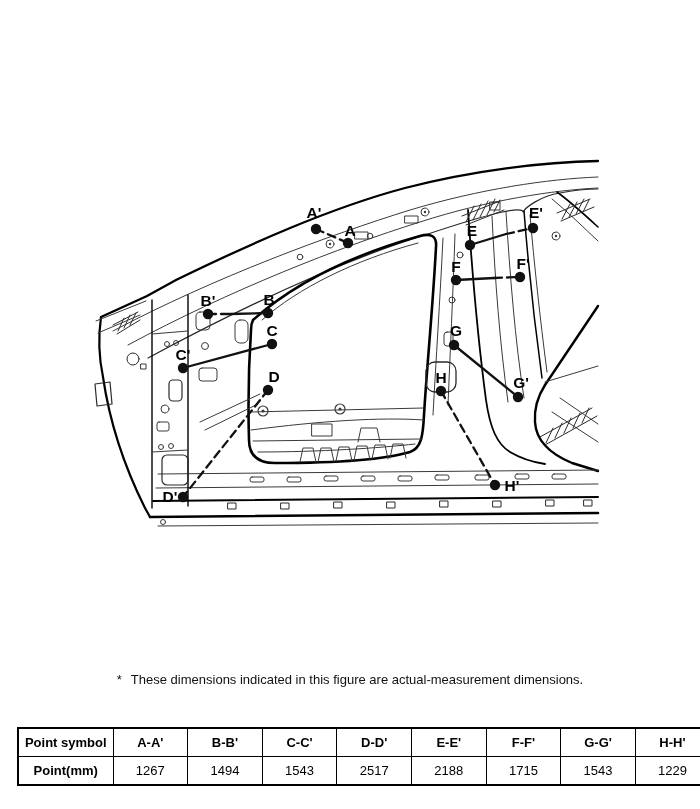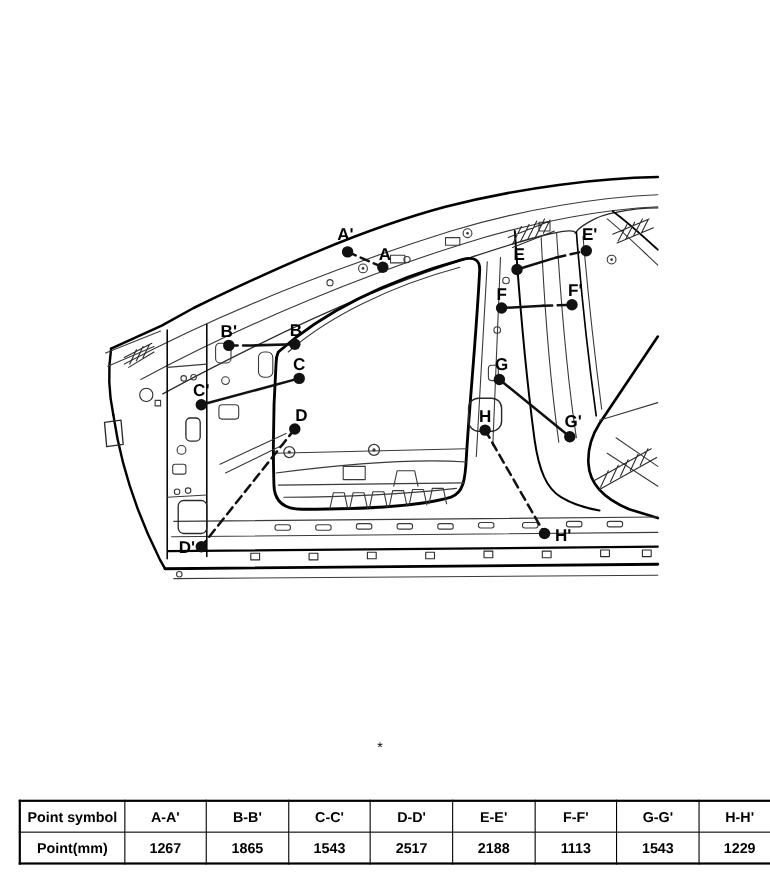--- a/index.html
+++ b/index.html
@@ -19,21 +19,21 @@
     position:absolute;left:17px;top:727px;width:694px;
     border-collapse:collapse;table-layout:fixed;
     font-size:13px;
   }
   table.dim th,table.dim td{
     border:1px solid #000;height:27px;text-align:center;vertical-align:middle;
     padding:0;white-space:nowrap;
   }
   table.dim{border:2px solid #000;}
   table.dim th{font-weight:bold;}
-  table.dim td{font-weight:bold;}
+  table.dim td{font-weight:normal;}
   table.dim col.c0{width:95px;}
 </style>
 </head>
 <body>
 
 <div class="page">
 
   <div class="diagram-wrap">
     <svg width="700" height="660" viewBox="0 0 700 660" fill="none" stroke-linecap="round" stroke-linejoin="round">
 
@@ -211,20 +211,21 @@
           <circle cx="441" cy="391" r="5.2" fill="#111111" stroke="none"></circle>
           <text x="441" y="378" class="pt-label" text-anchor="middle" dy="0.35em">H</text>
           <circle cx="495" cy="485" r="5.2" fill="#111111" stroke="none"></circle>
           <text x="512" y="486" class="pt-label" text-anchor="middle" dy="0.35em">H'</text>
         </g>
     </svg>
   </div>
 
   <div class="note">
     <span class="star">*</span>
+    <span>These dimensions indicated in this figure are actual-measurement dimensions.</span>
   </div>
 
   <table class="dim">
     <colgroup>
         <col class="c0">
       </colgroup>
     <tbody>
       <tr id="row-symbols">
         <th>Point symbol</th>
       <th>A-A'</th>
@@ -232,24 +233,24 @@
           <th>C-C'</th>
           <th>D-D'</th>
           <th>E-E'</th>
           <th>F-F'</th>
           <th>G-G'</th>
           <th>H-H'</th>
         </tr>
       <tr id="row-lengths">
         <th>Point(mm)</th>
       <td>1267</td>
-          <td>1865</td>
+          <td>1494</td>
           <td>1543</td>
           <td>2517</td>
           <td>2188</td>
-          <td>1113</td>
+          <td>1715</td>
           <td>1543</td>
           <td>1229</td>
         </tr>
     </tbody>
   </table>
 
 </div>
 
 </body></html>

